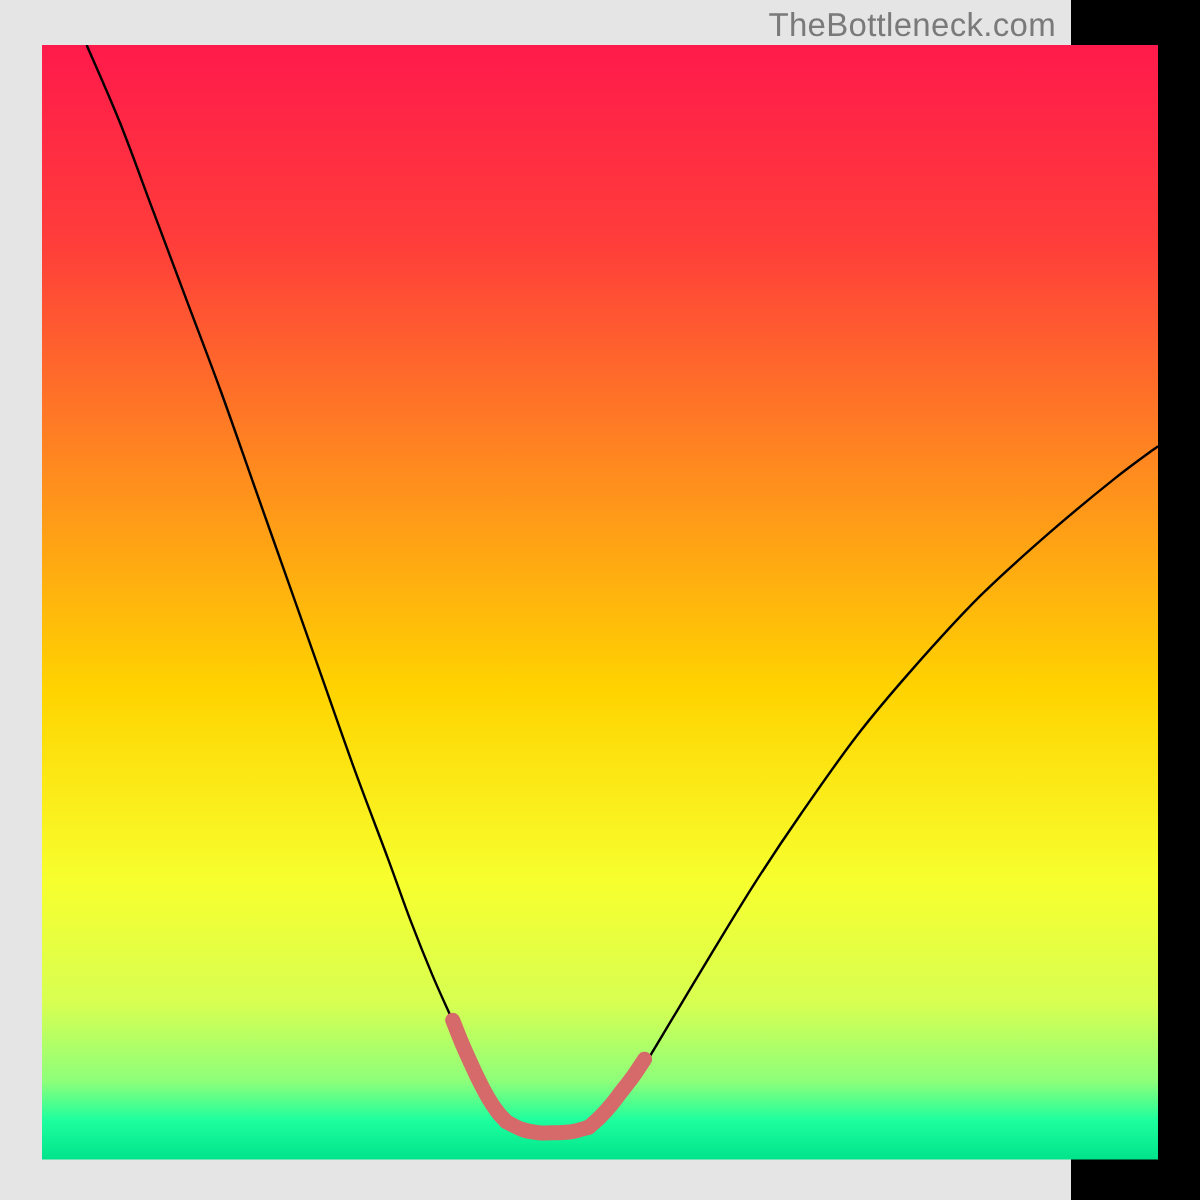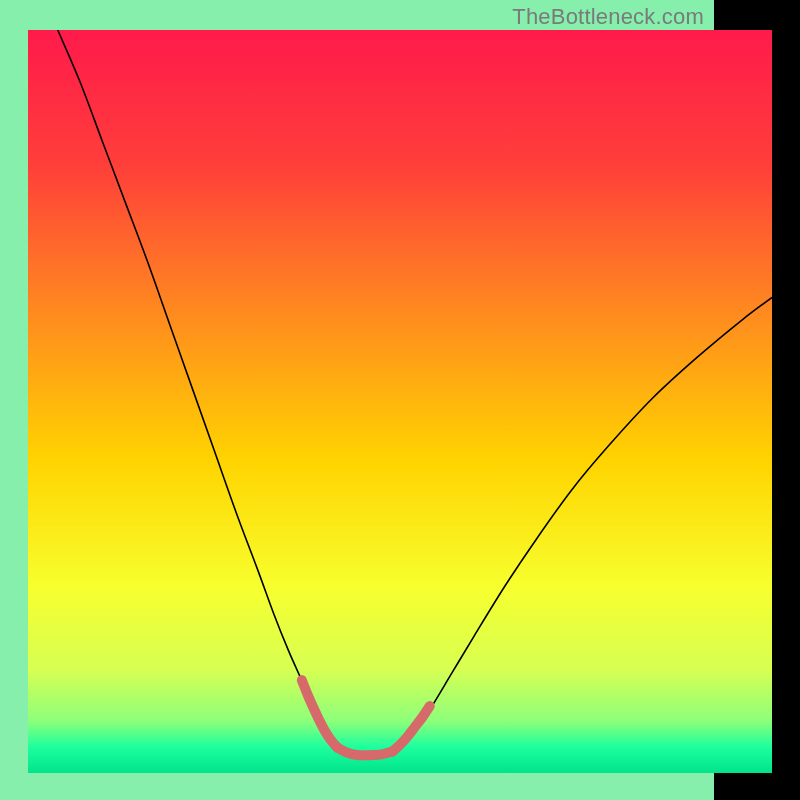--- a/index.html
+++ b/index.html
@@ -10,21 +10,21 @@
     background: #000;
     overflow: hidden;
     font-family: Arial, Helvetica, sans-serif;
   }
   .frame {
     position: absolute;
     left: 0;
     top: 0;
     width: 714px;
     height: 800px;
-    background: #86efac;
+    background: #e5e5e5;
   }
   .watermark {
     position: absolute;
     top: 4px;
     right: 10px;
     color: #7a7a7a;
     font-size: 22px;
     font-weight: 500;
     letter-spacing: 0.2px;
     user-select: none;

